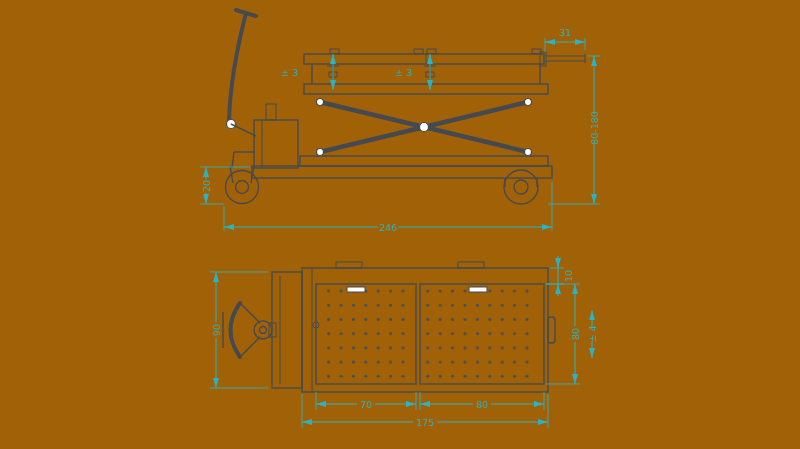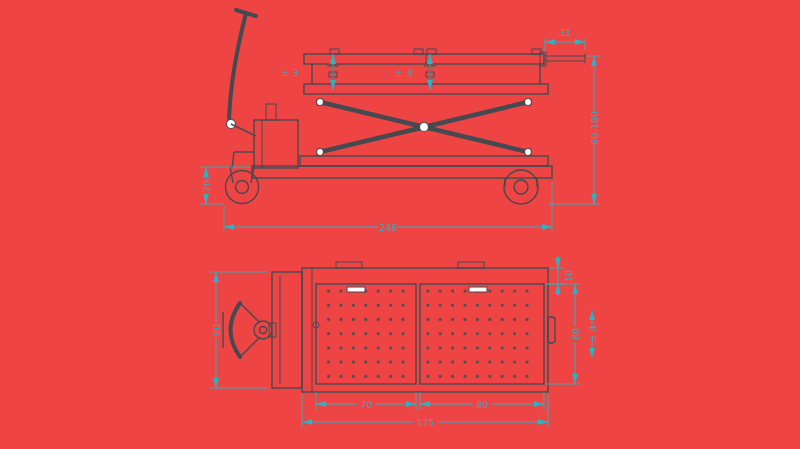--- a/index.html
+++ b/index.html
@@ -1,16 +1,16 @@
 <!DOCTYPE html>
 <html><head>
 <meta charset="utf-8">
 <style>
   html,body{margin:0;padding:0;background:#ffffff;}
-  .canvas{width:800px;height:449px;position:relative;background:#ef4444;overflow:hidden;}
+  .canvas{width:800px;height:449px;position:relative;background:#a16207;overflow:hidden;}
   svg{display:block;}
   .dk{stroke:#454a50;fill:none;stroke-width:1.4;}
   .dkthin{stroke:#454a50;fill:none;stroke-width:1;}
   .dkthick{stroke:#454a50;fill:none;stroke-width:4;stroke-linecap:round;}
   .arm{stroke:#454a50;fill:none;stroke-width:4.5;stroke-linecap:round;}
   .pin{stroke:#454a50;fill:#ffffff;stroke-width:1.2;}
   .wfill{fill:#ffffff;}
   .dim{stroke:#2bb2c3;fill:none;stroke-width:1;}
   .ext{stroke:#2bb2c3;fill:none;stroke-width:0.9;}
   .dimtxt{font-family:"DejaVu Sans",sans-serif;font-size:9.5px;fill:#2bb2c3;text-anchor:middle;}

